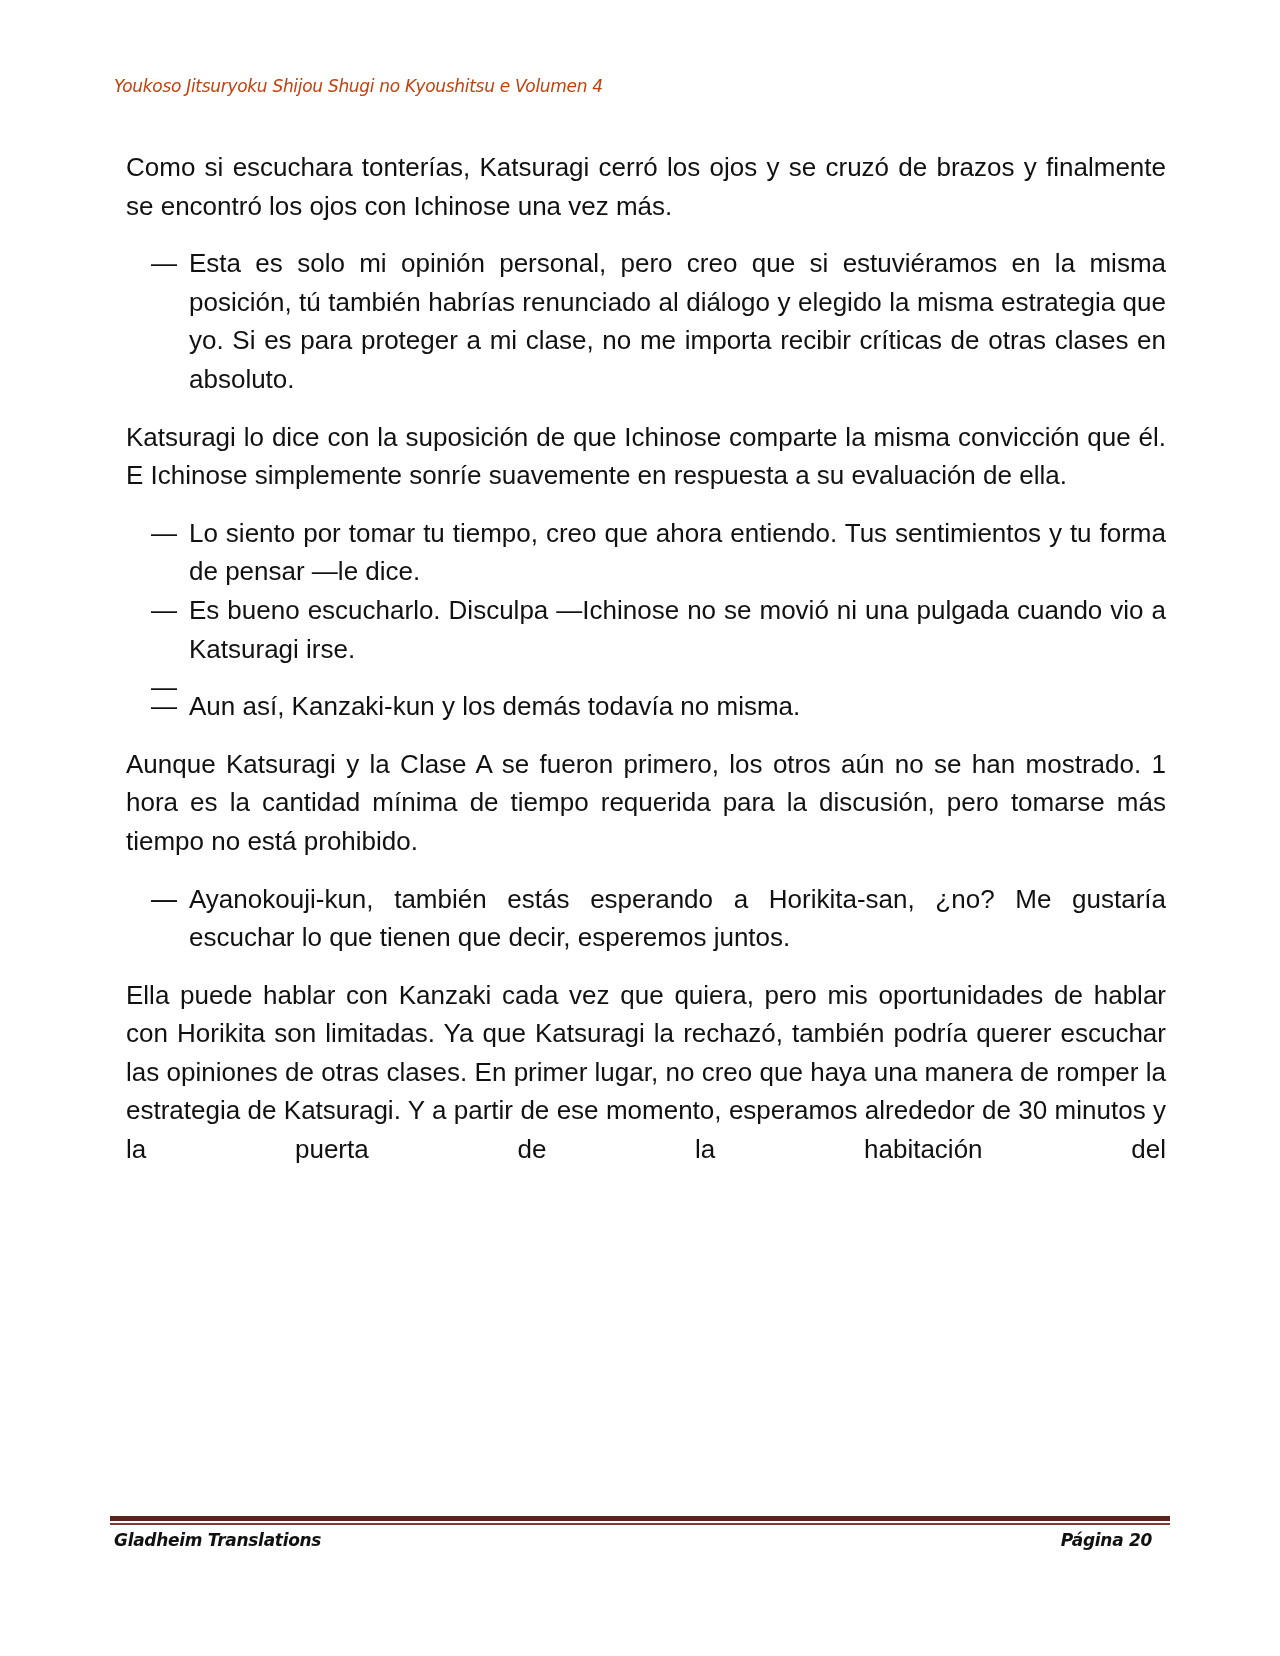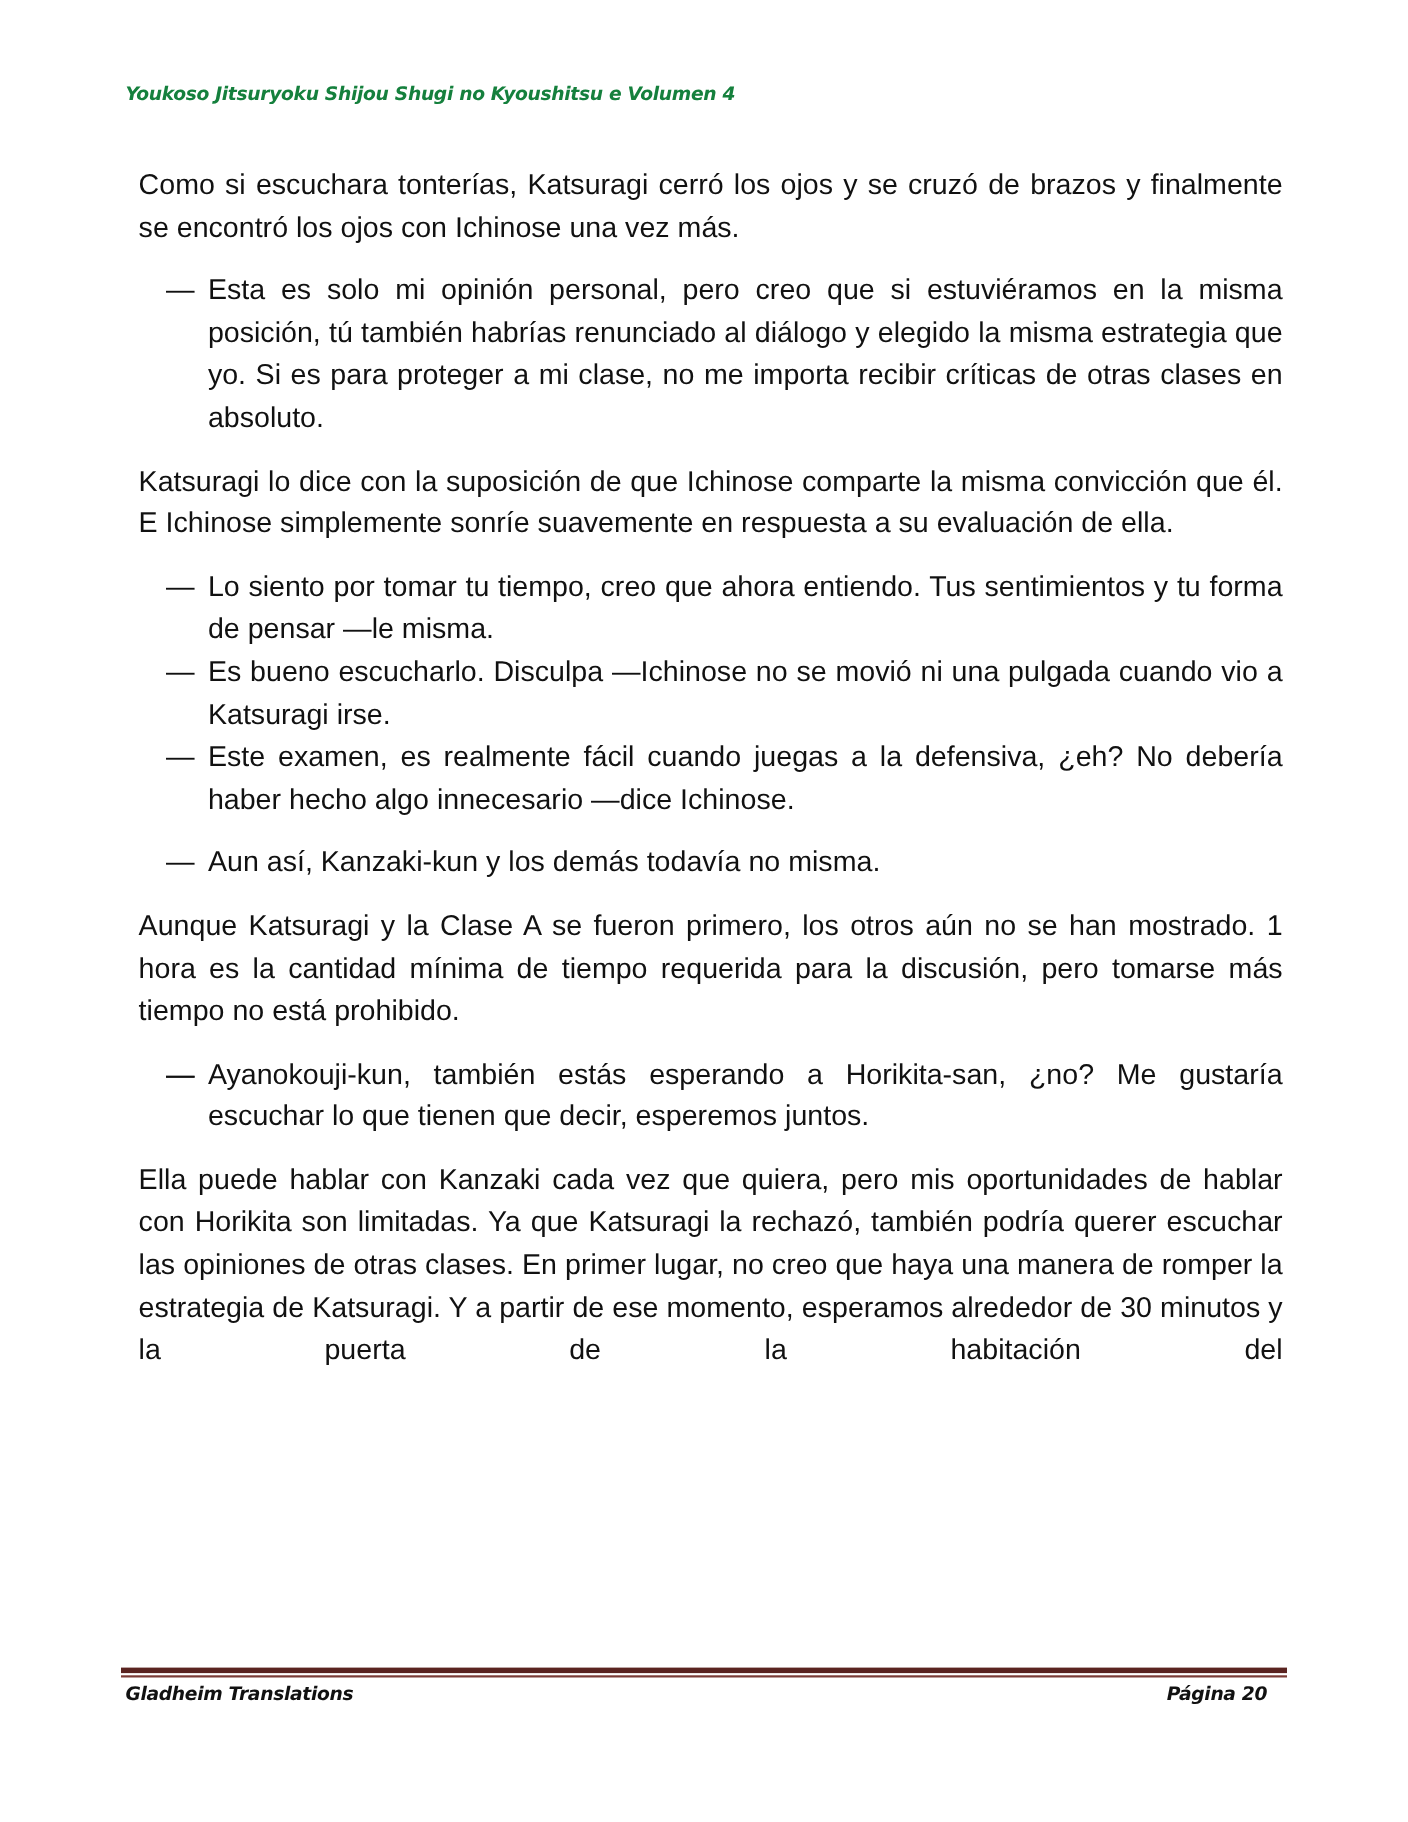--- a/index.html
+++ b/index.html
@@ -19,25 +19,25 @@
       position: absolute;
       left: 0; top: 0;
       width: 1280px;
       height: 1656px;
     }
     .header {
       position: absolute;
       left: 114px;
       top: 76px;
       font-family: "DejaVu Sans", sans-serif;
-      font-weight: bold;
+      font-weight: normal;
       font-style: italic;
       font-size: 17px;
       letter-spacing: -0.3px;
-      color: #15803d;
+      color: #c2410c;
     }
     .body-text {
       position: absolute;
       left: 114px;
       top: 148px;
       width: 1052px;
       font-size: 26px;
       line-height: 38.6px;
     }
     .para {
@@ -106,23 +106,23 @@
 
     <p class="para">Como si escuchara tonterías, Katsuragi cerró los ojos y se cruzó de brazos y finalmente se encontró los ojos con Ichinose una vez más.</p>
 
     <div class="dialog-group">
       <p class="dialog"><span class="dash">—</span><span>Esta es solo mi opinión personal, pero creo que si estuviéramos en la misma posición, tú también habrías renunciado al diálogo y elegido la misma estrategia que yo. Si es para proteger a mi clase, no me importa recibir críticas de otras clases en absoluto.</span></p>
     </div>
 
     <p class="para">Katsuragi lo dice con la suposición de que Ichinose comparte la misma convicción que él. E Ichinose simplemente sonríe suavemente en respuesta a su evaluación de ella.</p>
 
     <div class="dialog-group">
-      <p class="dialog"><span class="dash">—</span><span>Lo siento por tomar tu tiempo, creo que ahora entiendo. Tus sentimientos y tu forma de pensar —le misma.</span></p>
+      <p class="dialog"><span class="dash">—</span><span>Lo siento por tomar tu tiempo, creo que ahora entiendo. Tus sentimientos y tu forma de pensar —le dice.</span></p>
       <p class="dialog"><span class="dash">—</span><span>Es bueno escucharlo. Disculpa —Ichinose no se movió ni una pulgada cuando vio a Katsuragi irse.</span></p>
-      <p class="dialog"><span class="dash">—</span><span>Este examen, es realmente fácil cuando juegas a la defensiva, ¿eh? No debería haber hecho algo innecesario —dice Ichinose.</span></p>
+      <p class="dialog"><span class="dash">—</span></p>
     </div>
 
 
     <div class="dialog-group">
       <p class="dialog"><span class="dash">—</span><span>Aun así, Kanzaki-kun y los demás todavía no misma.</span></p>
     </div>
 
     <p class="para">Aunque Katsuragi y la Clase A se fueron primero, los otros aún no se han mostrado. 1 hora es la cantidad mínima de tiempo requerida para la discusión, pero tomarse más tiempo no está prohibido.</p>
 
     <div class="dialog-group">

